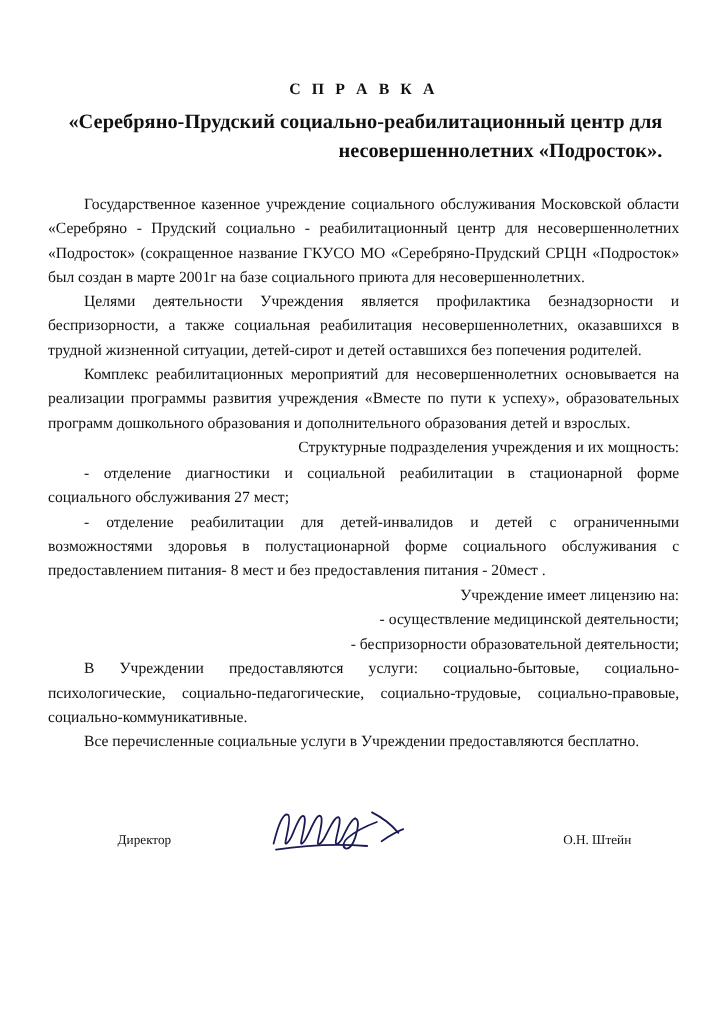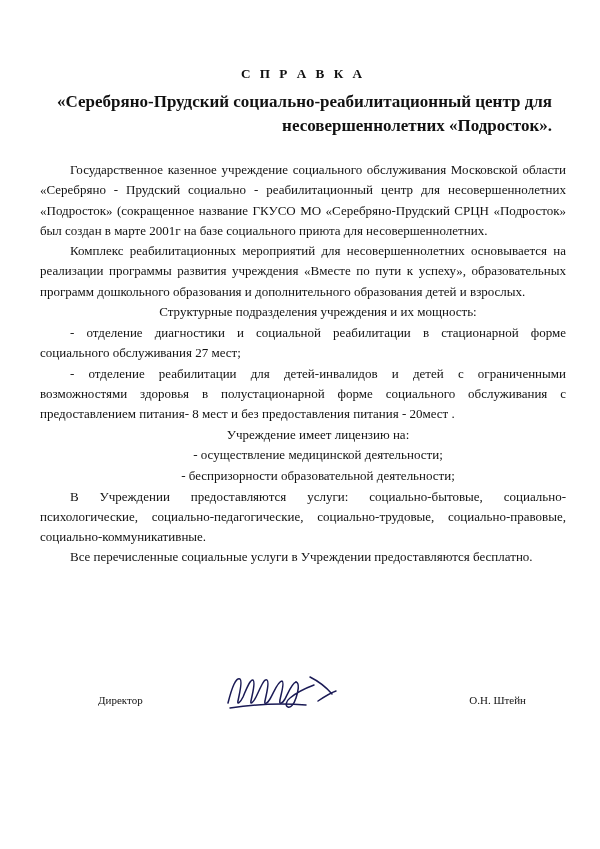--- a/index.html
+++ b/index.html
@@ -47,21 +47,21 @@
     line-height: 1.55;
     text-align: justify;
     text-justify: inter-word;
     text-indent: 30px;
     hyphens: none;
   }
   p.para + p.para {
     margin-top: 0.5px;
   }
   p.para.nojust {
-    text-align: center;
+    text-align: right;
   }
   .sign-area {
     position: absolute;
     left: 40px;
     right: 34px;
     top: 690px;
     height: 60px;
   }
   .sign-row {
     display: flex;
@@ -90,20 +90,21 @@
 </head>
 <body>
 
 <div class="page">
 
   <h1 class="doc-title">С П Р А В К А</h1>
   <h2 class="doc-subtitle">«Серебряно-Прудский социально-реабилитационный центр для несовершеннолетних «Подросток».</h2>
 
   <div class="body-block">
     <p class="para">Государственное казенное учреждение социального обслуживания Московской области «Серебряно - Прудский социально - реабилитационный центр для несовершеннолетних «Подросток» (сокращенное название ГКУСО МО «Серебряно-Прудский СРЦН «Подросток» был создан в марте 2001г на базе социального приюта для несовершеннолетних.</p>
+    <p class="para">Целями деятельности Учреждения является профилактика безнадзорности и беспризорности, а также социальная реабилитация несовершеннолетних, оказавшихся в трудной жизненной ситуации, детей-сирот и детей оставшихся без попечения родителей.</p>
     <p class="para">Комплекс реабилитационных мероприятий для несовершеннолетних основывается на реализации программы развития учреждения «Вместе по пути к успеху», образовательных программ дошкольного образования и дополнительного образования детей и взрослых.</p>
     <p class="para nojust">Структурные подразделения учреждения и их мощность:</p>
     <p class="para">- отделение диагностики и социальной реабилитации в стационарной форме социального обслуживания 27 мест;</p>
     <p class="para">- отделение реабилитации для детей-инвалидов и детей с ограниченными возможностями здоровья в полустационарной форме социального обслуживания с предоставлением питания- 8 мест и без предоставления питания - 20мест .</p>
     <p class="para nojust">Учреждение имеет лицензию на:</p>
     <p class="para nojust">- осуществление медицинской деятельности;</p>
     <p class="para nojust">- беспризорности образовательной деятельности;</p>
     <p class="para">В Учреждении предоставляются услуги: социально-бытовые, социально-психологические, социально-педагогические, социально-трудовые, социально-правовые, социально-коммуникативные.</p>
     <p class="para">Все перечисленные социальные услуги в Учреждении предоставляются бесплатно.</p>
   </div>

